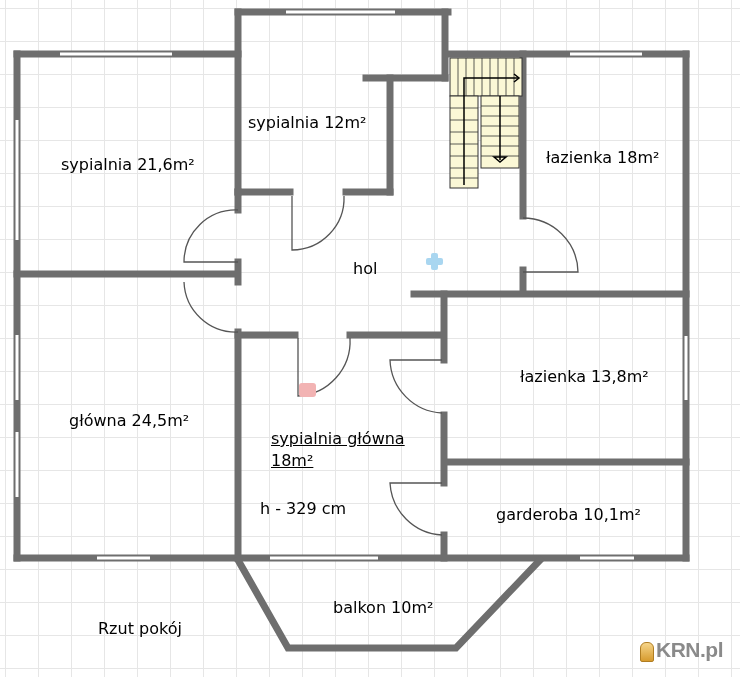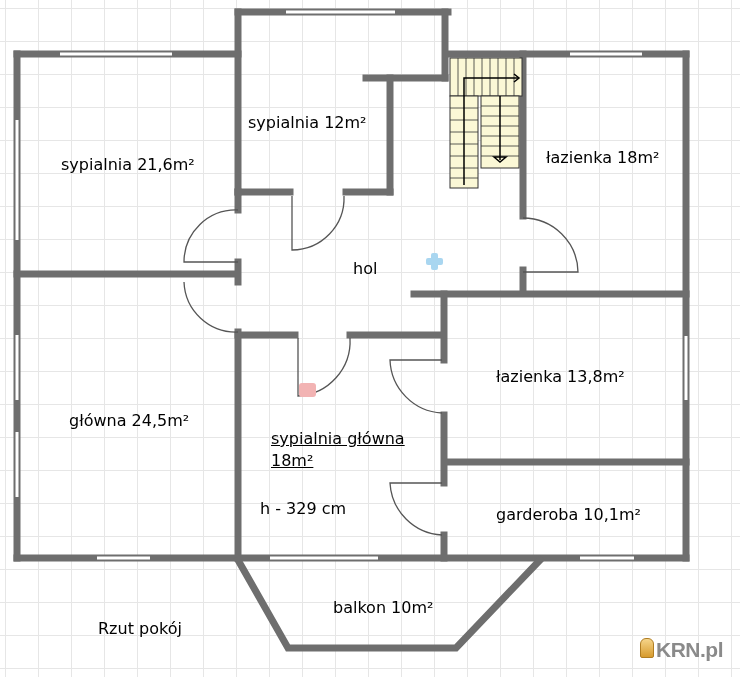--- a/index.html
+++ b/index.html
@@ -15,21 +15,21 @@
   }
   svg.plan { position:absolute; left:0; top:0; }
   .label {
     position:absolute; font-size:16px; color:#000000; white-space:nowrap;
     font-family:"DejaVu Sans", sans-serif;
   }
   .label.multi { white-space:normal; line-height:22px;text-decoration:underline; }
   .logo {
     position:absolute; left:640px; top:638px; font-size:21px; color:#8a8a8a;
     font-family:"Liberation Sans", sans-serif; font-weight:bold; letter-spacing:-0.5px;
-    display:flex; align-items:flex-start;
+    display:flex; align-items:flex-end;
   }
   .logo .house {
     display:inline-block; width:12px; height:18px; margin-right:2px;
     background:linear-gradient(#f6d58a,#d79b2e); border-radius:6px 6px 2px 2px;
     border:1px solid #b07d22;
   }
 </style>
 </head>
 <body>
 
@@ -130,21 +130,21 @@
     <rect x="426" y="258" width="17" height="7" rx="2"></rect>
   </g>
   <rect x="299" y="383" width="17" height="14" rx="3" fill="#f2b3b3"></rect>
 </svg>
 
 <div class="label" style="left:61px; top:155px;">sypialnia 21,6m²</div>
 <div class="label" style="left:248px; top:113px;">sypialnia 12m²</div>
 <div class="label" style="left:546px; top:148px;">łazienka 18m²</div>
 <div class="label" style="left:353px; top:259px;">hol</div>
 <div class="label" style="left:69px; top:411px;">główna 24,5m²</div>
-<div class="label" style="left:496px; top:367px;">łazienka 13,8m²</div>
+<div class="label" style="left:520px; top:367px;">łazienka 13,8m²</div>
 <div class="label multi" style="left:271px; top:428px; width:170px;">sypialnia główna 18m²</div>
 <div class="label" style="left:496px; top:505px;">garderoba 10,1m²</div>
 <div class="label" style="left:333px; top:598px;">balkon 10m²</div>
 <div class="label" style="left:260px; top:499px;">h - 329 cm</div>
 <div class="label" style="left:98px; top:619px;">Rzut pokój</div>
 
 <div class="logo">
   <span class="house"></span>
   <span>KRN.pl</span>
 </div>

